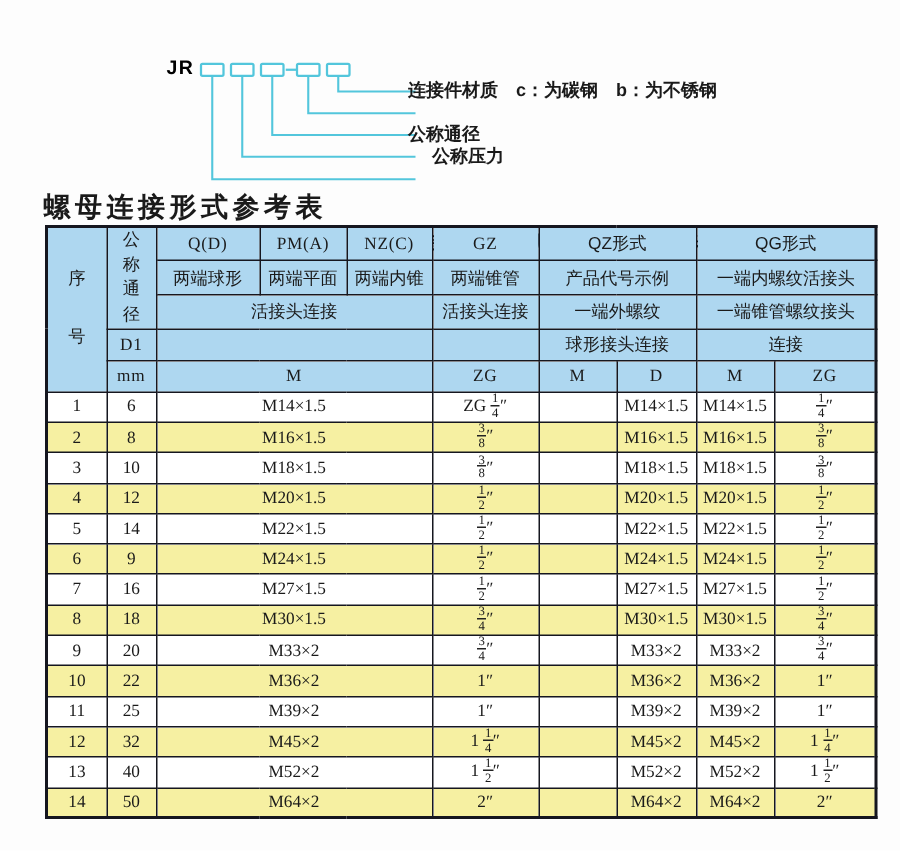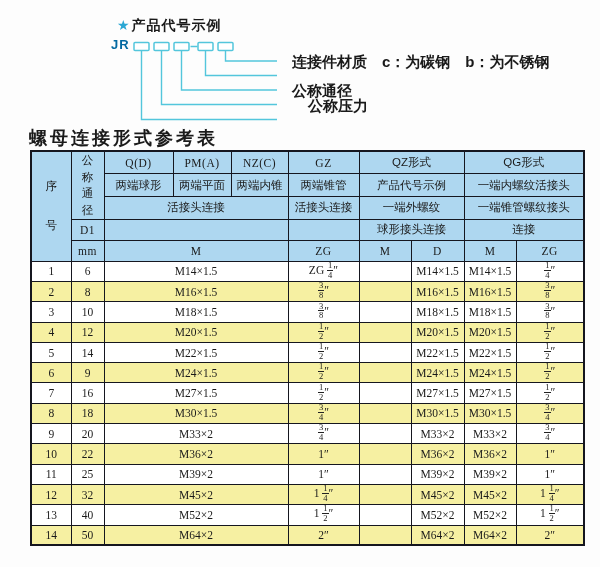--- a/index.html
+++ b/index.html
@@ -11,23 +11,23 @@
     --ink:#1a1a1a;
   }
   *{box-sizing:border-box;margin:0;padding:0;}
   body{background:#ffffff;font-family:"Liberation Sans",sans-serif;color:var(--ink);}
   .page{position:relative;width:600px;height:567px;background:#fdfdfd;overflow:hidden;}
 
   
   .diagram{position:absolute;left:0;top:0;width:600px;height:150px;}
   .diagram-title{position:absolute;left:117px;top:17px;font-size:14px;font-weight:bold;letter-spacing:1px;}
   .diagram-title .star{color:var(--star);font-weight:normal;margin-right:1px;}
-  .jr{position:absolute;left:111px;top:37px;font-size:13px;font-weight:bold;color:#0369a1;letter-spacing:1px;}
+  .jr{position:absolute;left:111px;top:37px;font-size:13px;font-weight:bold;color:#000000;letter-spacing:1px;}
   .lines-svg{position:absolute;left:0;top:0;}
-  .callout-label{position:absolute;left:292px;font-size:15px;font-weight:bold;line-height:1.1;white-space:nowrap;}
+  .callout-label{position:absolute;left:272px;font-size:12px;font-weight:bold;line-height:1.1;white-space:nowrap;}
   .lbl0{top:54px;}.lbl1{top:68.5px;}.lbl2{top:83px;}.lbl3{top:97.5px;margin-left:16px;}.lbl4{top:112px;margin-top:43px;}
 
   
   .table-title{position:absolute;left:29px;top:126px;font-size:18px;font-weight:bold;letter-spacing:3px;font-family:"Liberation Serif",serif;}
 
   
   table.ref{position:absolute;left:30px;top:150px;border-collapse:collapse;table-layout:fixed;width:553px;border:2px solid var(--border);}
   .ref th,.ref td{border:1px solid var(--border);text-align:center;vertical-align:middle;padding:0;overflow:hidden;}
   .ref thead th{background:var(--header-bg);font-weight:normal;font-size:11.5px;}
   .ref thead tr.h1 th,.ref thead tr.h2 th,.ref thead tr.h3 th{height:22px;}
@@ -57,23 +57,20 @@
         <rect x="218" y="42.5" width="15" height="8" rx="1"></rect>
       </g>
       <g stroke="#53c6dc" stroke-width="1.4" fill="none">
         <polyline points="225.5,50.5 225.5,61 277,61"></polyline>
         <polyline points="205.5,50.5 205.5,75.5 277,75.5"></polyline>
         <polyline points="181.5,50.5 181.5,90 277,90"></polyline>
         <polyline points="161.5,50.5 161.5,104.5 277,104.5"></polyline>
         <polyline points="141.5,50.5 141.5,119.5 277,119.5"></polyline>
       </g>
     </svg>
-    <div class="diagram-title">
-      <span class="star">★</span><span>产品代号示例</span>
-    </div>
     <div class="jr">JR</div>
     <div class="callout-label lbl0">连接件材质　c：为碳钢　b：为不锈钢</div>
     <div class="callout-label lbl2">公称通径</div>
     <div class="callout-label lbl3">公称压力</div>
     <div class="callout-label lbl4">连接形式：见金属软管常用结构形式表</div>
   </div>
 
   <div class="table-title">螺母连接形式参考表</div>
 
   <table class="ref">

